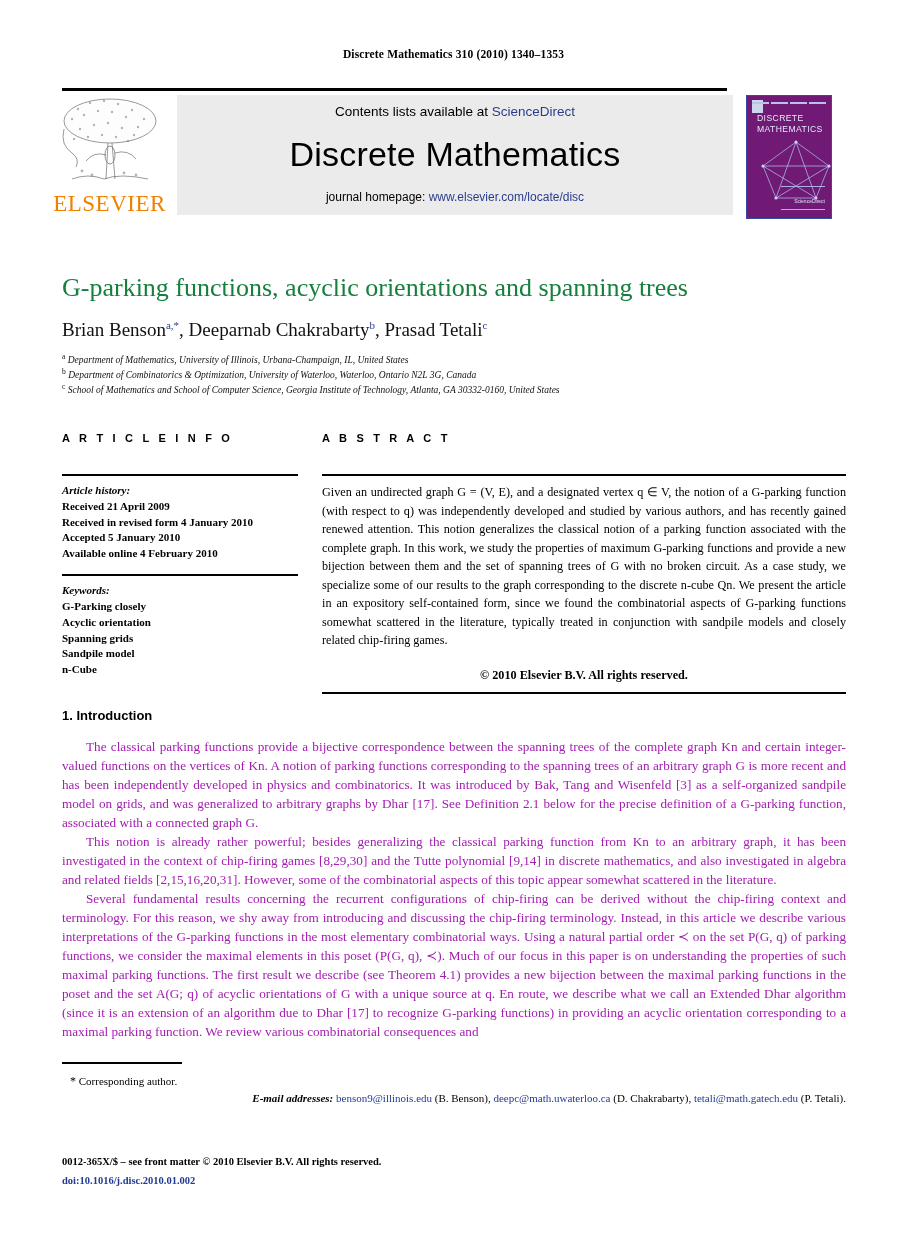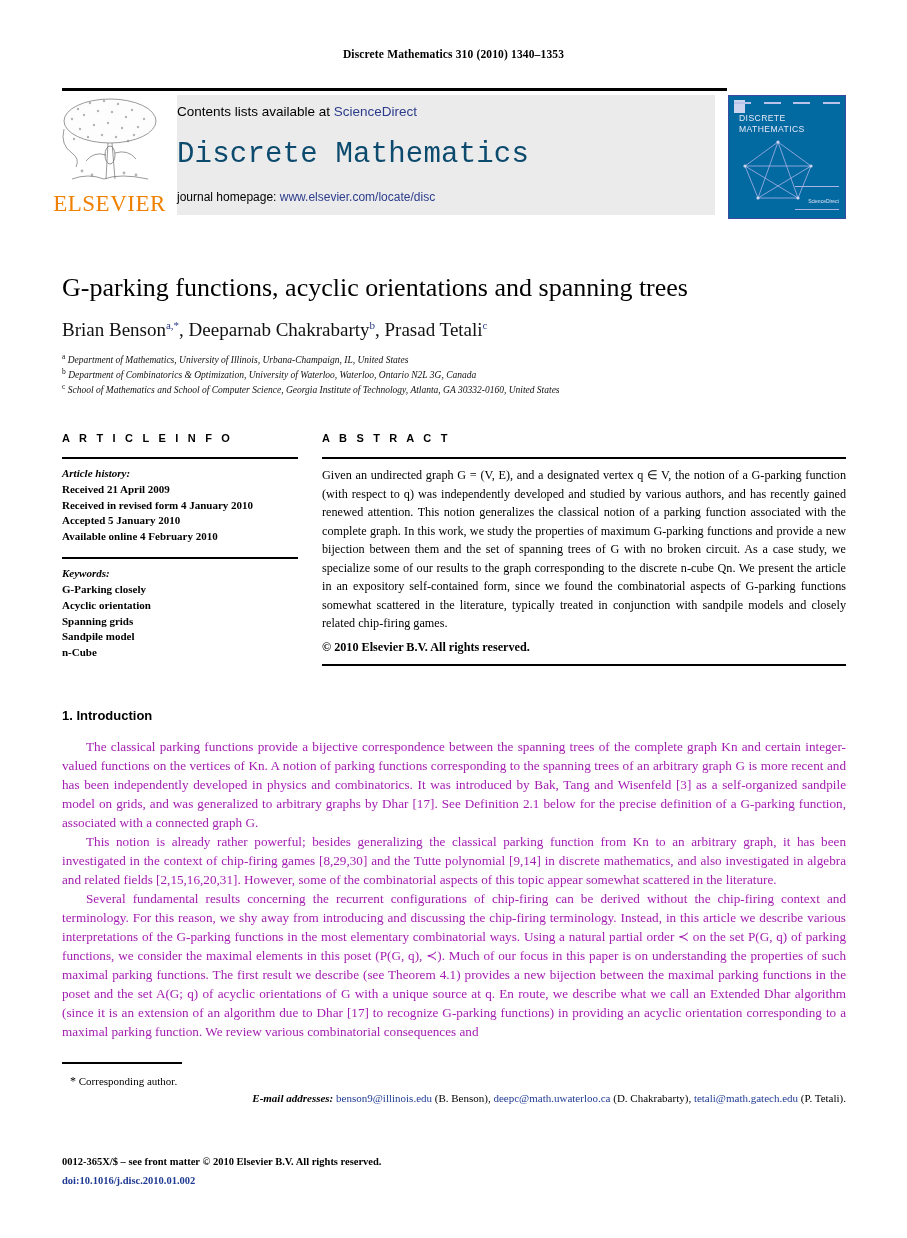--- a/index.html
+++ b/index.html
@@ -72,50 +72,51 @@
     color: #F08000;
     line-height: 1;
     font-weight: 400;
   }
   .journal-band {
     flex: 1 1 auto;
     background: #ebebeb;
     display: flex;
     flex-direction: column;
     justify-content: space-between;
+    align-items: center;
     padding: 9px 0 11px 0;
     box-sizing: border-box;
   }
   .contents-line {
     font-family: "Liberation Sans", sans-serif;
     font-size: 13.5px;
     color: #000;
   }
   .link-blue { color: #2B3C8C; }
   .journal-name {
-    font-family: Liberation Mono, monospace;
-    font-size: 29px;
+    font-family: Liberation Sans, sans-serif;
+    font-size: 34px;
     letter-spacing: 0.2px;
-    color: #0c4a6e;
+    color: #000000;
   }
   .homepage-line {
     font-family: "Liberation Sans", sans-serif;
     font-size: 12px;
     color: #000;
   }
   .cover-wrap {
     flex: 0 0 100px;
     margin-left: 13px;
     display: flex;
     align-items: flex-start;
   }
   .cover {
-    width: 118px;
+    width: 86px;
     height: 124px;
-    background: #0369a1;
+    background: #701a75;
     border: 1px solid #3a4aa0;
     position: relative;
     overflow: hidden;
     box-sizing: border-box;
   }
   .cover-topbar {
     position: absolute;
     top: 5px; left: 5px; right: 5px;
     height: 5px;
     display: flex;
@@ -170,21 +171,21 @@
   .title-block {
     position: absolute;
     top: 273px;
     left: 62px;
     width: 784px;
   }
   .paper-title {
     font-family: "Liberation Serif", serif;
     font-size: 26px;
     line-height: 1.14;
-    color: #000000;
+    color: #15803d;
     margin: 0 0 16px 0;
     font-weight: 400;
   }
   .authors {
     font-family: "Liberation Serif", serif;
     font-size: 19px;
     color: #111;
     margin-bottom: 12px;
   }
   .authors sup {
@@ -222,21 +223,21 @@
   }
   .col-abs {
     flex: 1 1 auto;
   }
   .sec-label {
     font-family: "Liberation Sans", sans-serif;
     font-size: 11px;
     font-weight: bold;
     letter-spacing: 3.2px;
     color: #000;
-    margin-bottom: 13px;
+    margin-bottom: 30px;
   }
   .hr-thin {
     height: 2px;
     background: #000;
     margin-bottom: 7px;
   }
   .hr-thin-2 {
     height: 2px;
     background: #000;
     margin: 12px 0 7px 0;
@@ -258,24 +259,24 @@
     font-weight: bold;
   }
   .abstract-body {
     font-size: 12.2px;
     line-height: 1.52;
     text-align: justify;
     font-weight: normal;
     color: #000;
   }
   .copyright {
-    text-align: left;
+    text-align: center;
     font-size: 12.2px;
     font-weight: bold;
-    margin-top: 7px;
+    margin-top: 18px;
   }
   .abs-bottom-rule {
     height: 2px;
     background: #000;
     margin-top: 9px;
   }
 
   
   .body-area {
     position: absolute;

